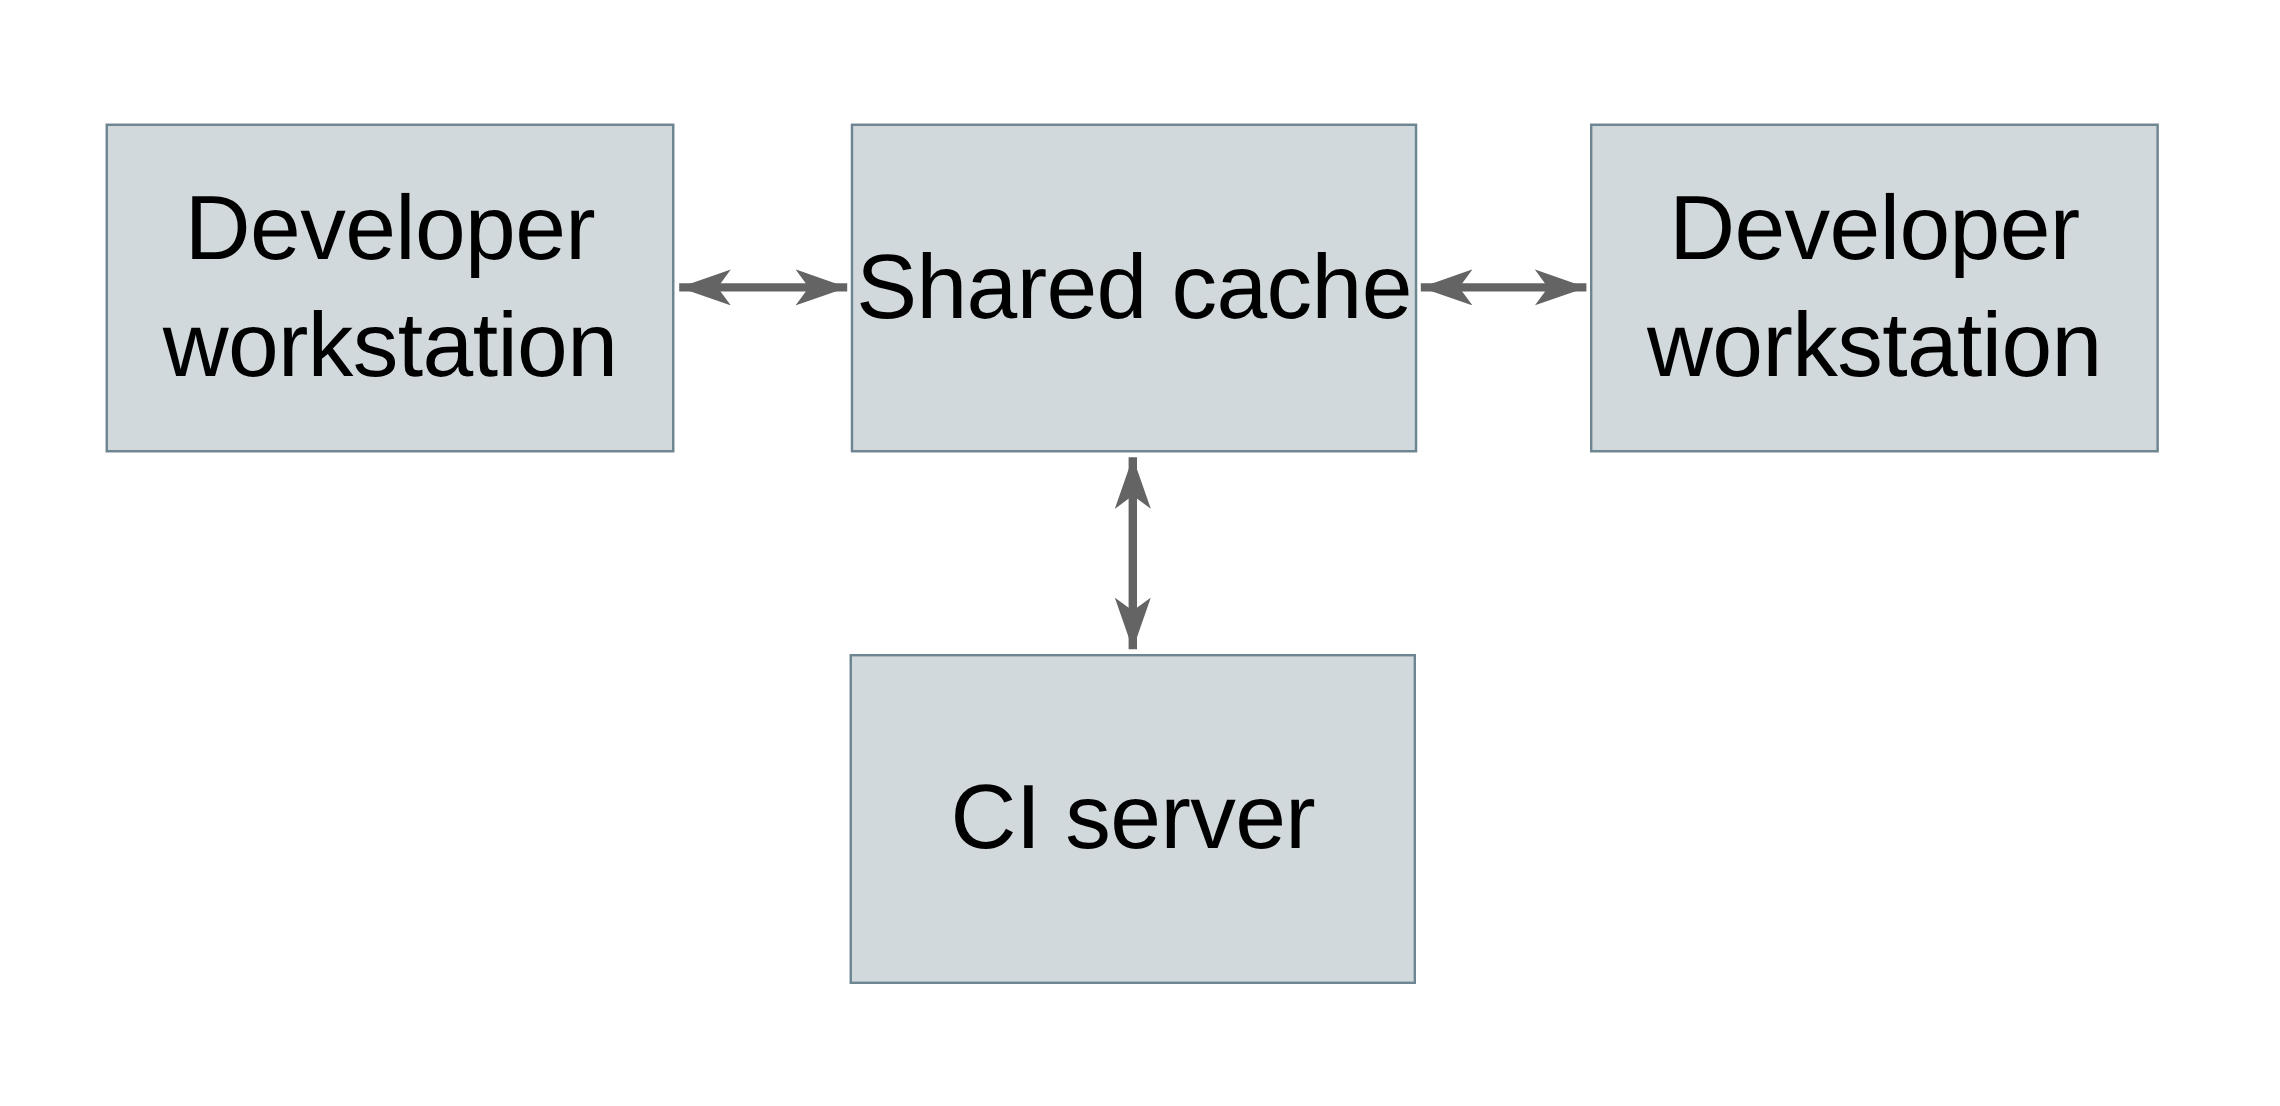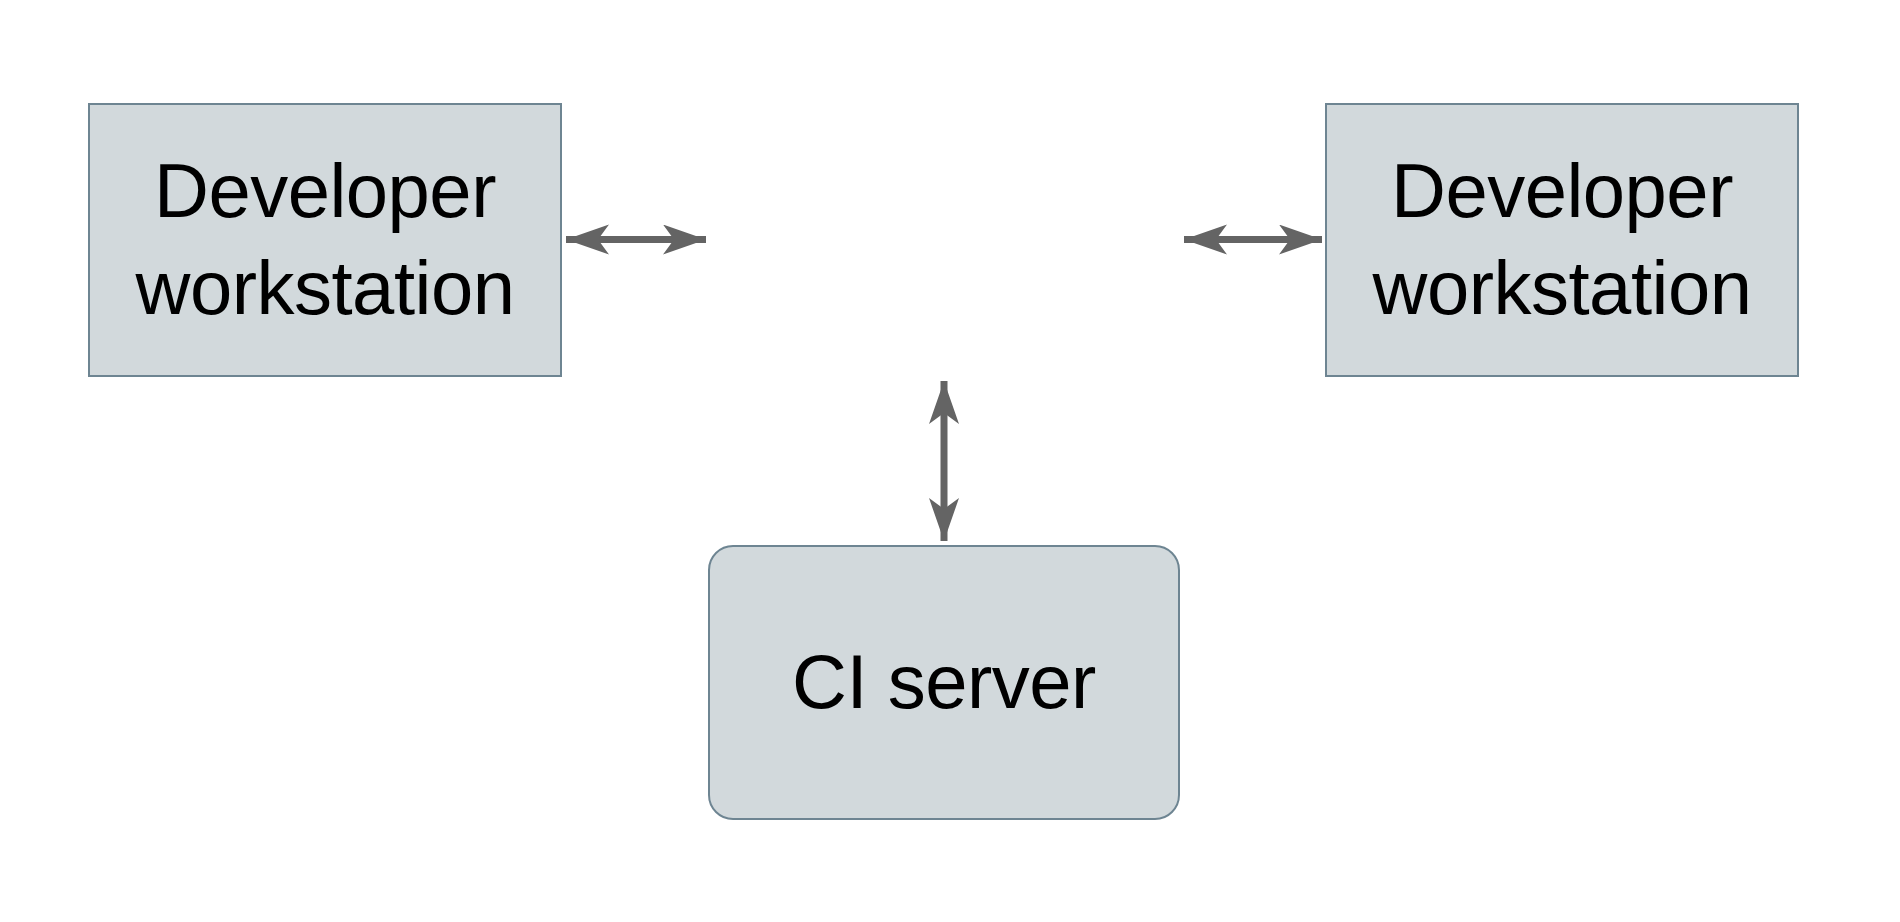--- a/index.html
+++ b/index.html
@@ -43,21 +43,21 @@
     text-align: center;
     color: var(--text_color);
     font-size: 76px;
     line-height: 1.27;
     letter-spacing: -0.5px;
   }
   .node .label { display: block; width: 100%; }
   .node-dev-left  { left: 88px;   top: 103px; width: 474px; height: 274px; }
   .node-cache     { left: 709px;  top: 103px; width: 472px; height: 274px; }
   .node-dev-right { left: 1325px; top: 103px; width: 474px; height: 274px; }
-  .node-ci        { left: 708px;  top: 545px; width: 472px; height: 275px; border-radius: 25px; }
+  .node-ci        { left: 708px;  top: 545px; width: 472px; height: 275px; }
 </style>
 </head>
 <body>
 
 <div class="canvas">
 
   <svg class="arrows" viewBox="0 0 1900 922" xmlns="http://www.w3.org/2000/svg">
     <defs>
       <marker id="barb" markerUnits="userSpaceOnUse" markerWidth="46" markerHeight="32" refX="43" refY="15" orient="auto-start-reverse">
         <path class="arrowhead-path" d="M0,0 L43,15 L0,30 L11,15 Z"></path>
@@ -65,20 +65,23 @@
     </defs>
     <line class="edge" x1="566" y1="239.5" x2="706" y2="239.5" marker-start="url(#barb)" marker-end="url(#barb)"></line>
     <line class="edge" x1="1184" y1="239.5" x2="1322" y2="239.5" marker-start="url(#barb)" marker-end="url(#barb)"></line>
     <line class="edge" x1="944" y1="381" x2="944" y2="541" marker-start="url(#barb)" marker-end="url(#barb)"></line>
   </svg>
 
   <div class="node node-dev-left">
     <span class="label">Developer workstation</span>
   </div>
 
+  <div class="node node-cache">
+    <span class="label">Shared cache</span>
+  </div>
 
   <div class="node node-dev-right">
     <span class="label">Developer workstation</span>
   </div>
 
   <div class="node node-ci">
     <span class="label">CI server</span>
   </div>
 
 </div>

